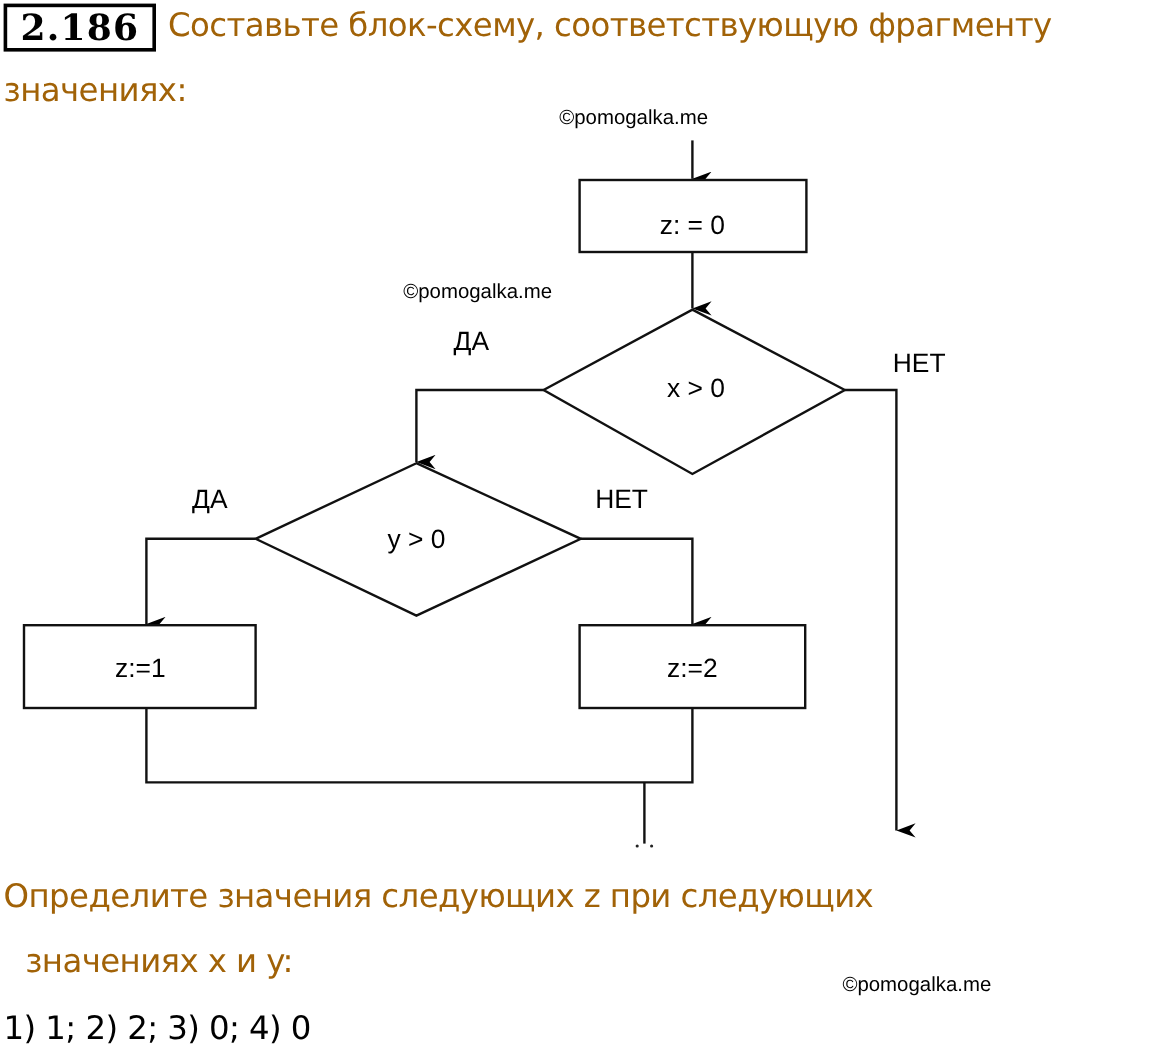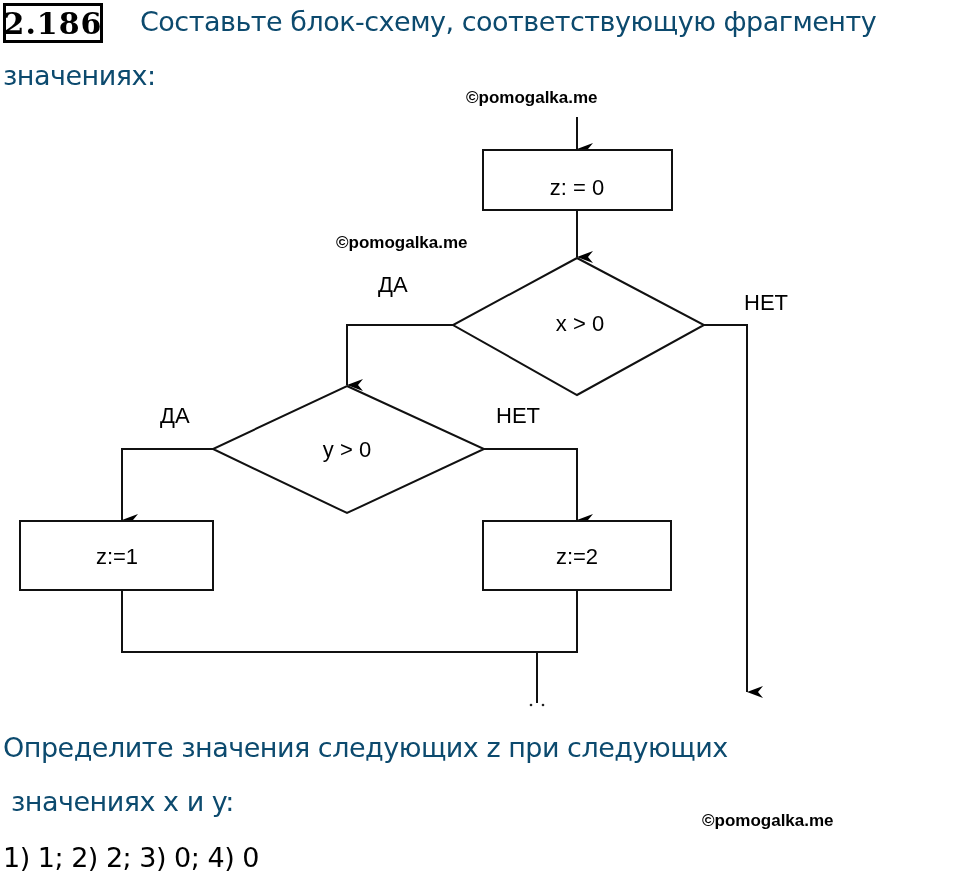--- a/index.html
+++ b/index.html
@@ -1,28 +1,28 @@
 <!DOCTYPE html>
 <html><head>
   <meta charset="utf-8">
   <style>
     html, body { margin: 0; padding: 0; background: #ffffff; }
     body { width: 960px; height: 885px; position: relative; overflow: hidden; font-family: "Liberation Sans", sans-serif; }
     .problem-number {
-      position: absolute; left: 3px; top: 3px; width: 100px; height: 40px;
+      position: absolute; left: 3px; top: 3px; width: 127px; height: 40px;
       border: 3px solid #000; box-sizing: border-box;
       font-family: "DejaVu Serif", serif; font-weight: bold; font-size: 30px; color: #000;
       display: flex; align-items: center; justify-content: center; letter-spacing: 1px;
     }
     .task-text {
-      position: absolute; color: #0c4a6e; font-family: "DejaVu Sans", sans-serif; font-size: 27px; white-space: nowrap;
+      position: absolute; color: #a16207; font-family: "DejaVu Sans", sans-serif; font-size: 27px; white-space: nowrap;
       letter-spacing: -0.5px;
     }
     .watermark {
-      position: absolute; font-family: "Liberation Sans", sans-serif; font-weight: bold; font-size: 17px; color: #000; white-space: nowrap;
+      position: absolute; font-family: "Liberation Sans", sans-serif; font-weight: normal; font-size: 17px; color: #000; white-space: nowrap;
     }
     svg.flow { position: absolute; left: 0; top: 0; }
     .flow-label { font-family: "Liberation Sans", sans-serif; font-size: 22px; fill: #000; }
     .answer {
       position: absolute; left: 3px; top: 842px; font-family: "DejaVu Sans", sans-serif; font-size: 27px; color: #000; white-space: nowrap;
       letter-spacing: -0.5px;
     }
   </style>
 </head>
 <body>
@@ -76,15 +76,15 @@
   <text class="flow-label" x="378" y="292">ДА</text>
   <text class="flow-label" x="744" y="310">НЕТ</text>
   <text class="flow-label" x="347" y="451" text-anchor="middle" dominant-baseline="middle">y &gt; 0</text>
   <text class="flow-label" x="160" y="423">ДА</text>
   <text class="flow-label" x="496" y="423">НЕТ</text>
   <text class="flow-label" x="117" y="564" text-anchor="middle">z:=1</text>
   <text class="flow-label" x="577" y="564" text-anchor="middle">z:=2</text>
 </svg>
 
 <div class="task-text" style="left:3px; top:732px;">Определите значения следующих z при следующих</div>
-<div class="task-text" style="left:11px; top:786px;">значениях x и y:</div>
+<div class="task-text" style="left:21px; top:786px;">значениях x и y:</div>
 
 <div class="answer">1) 1; 2) 2; 3) 0; 4) 0</div>
 
 </body></html>

